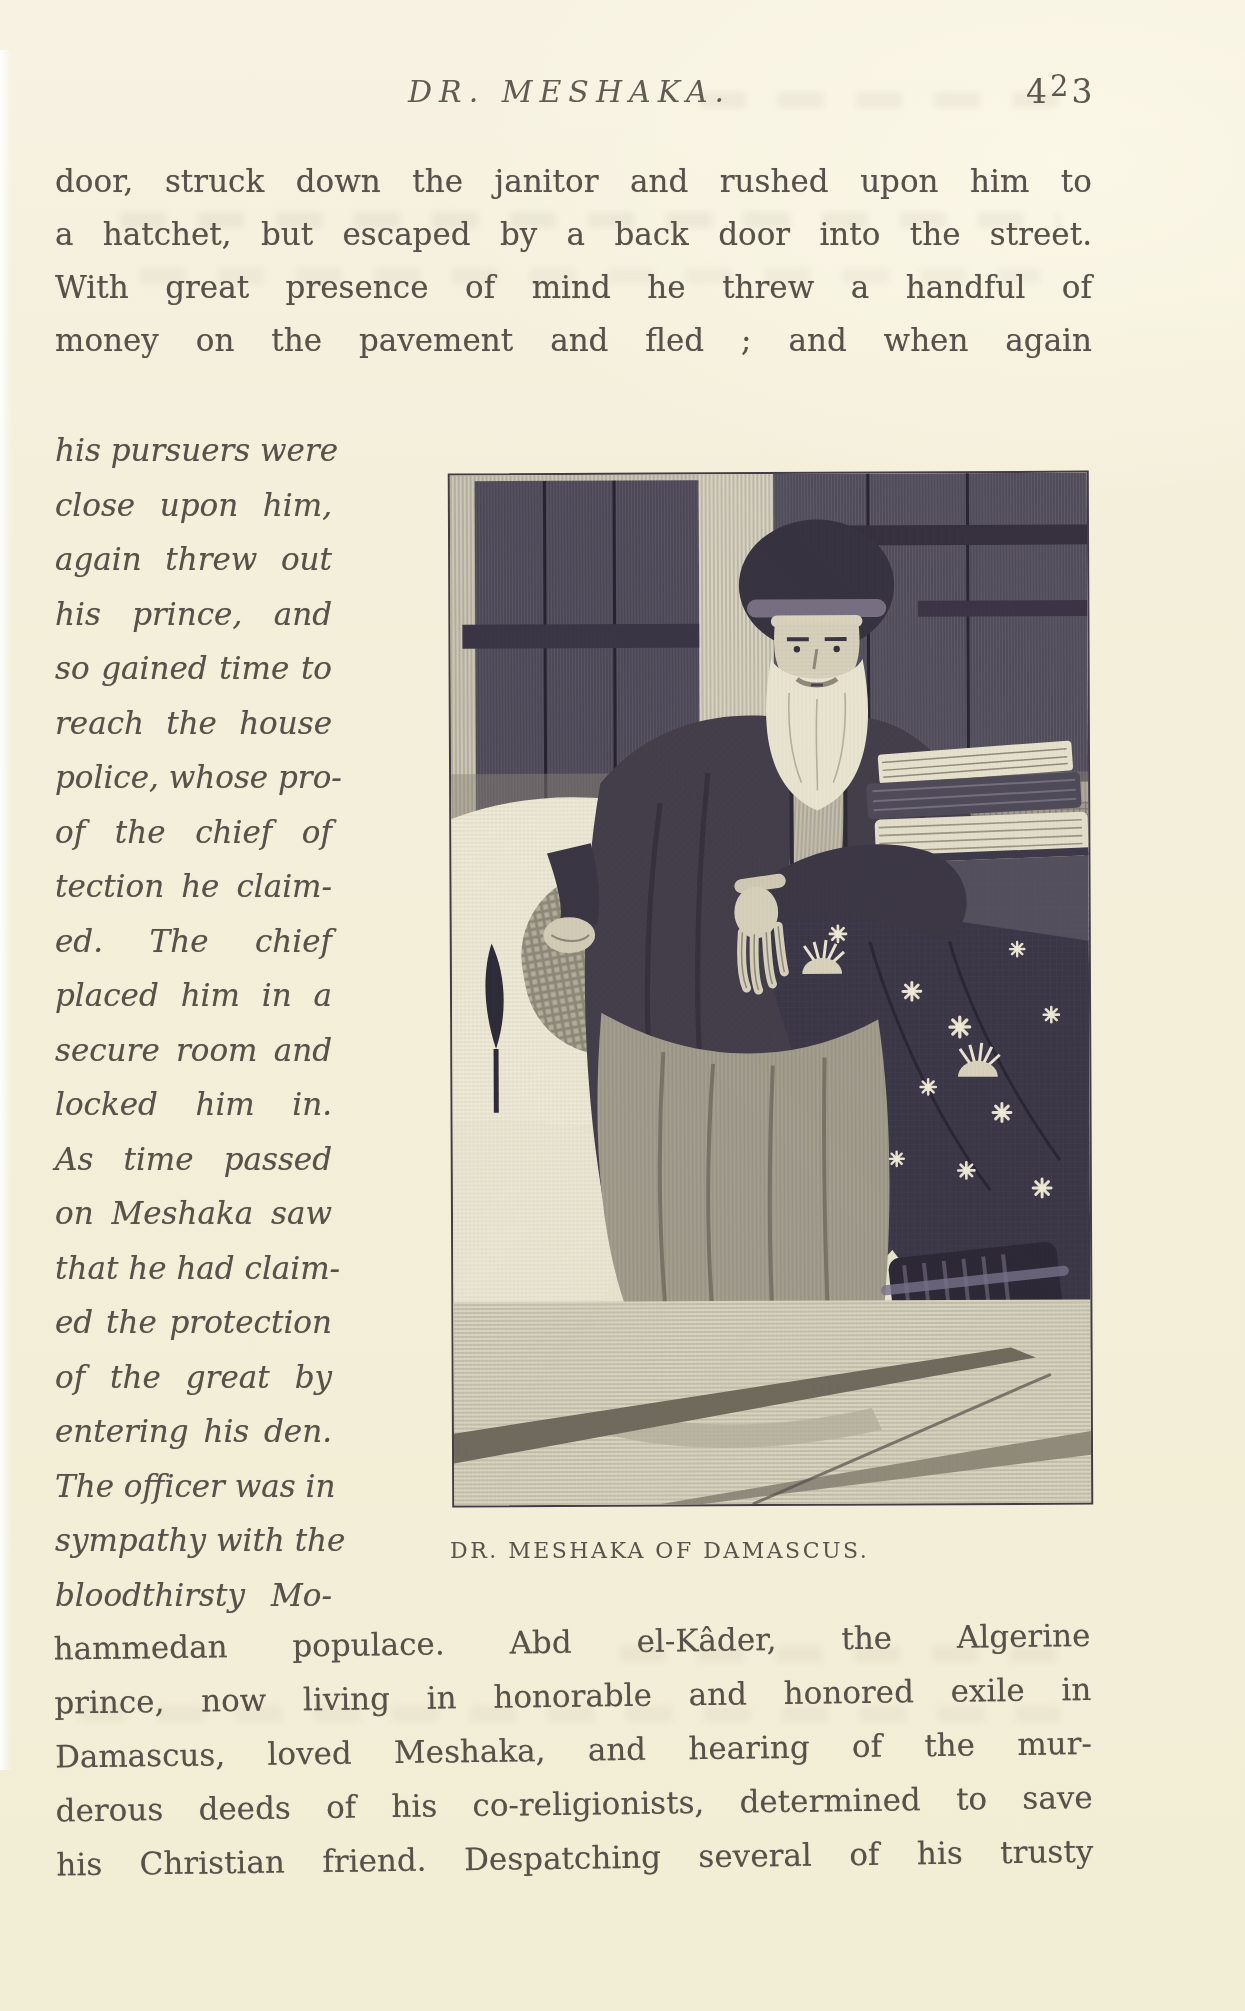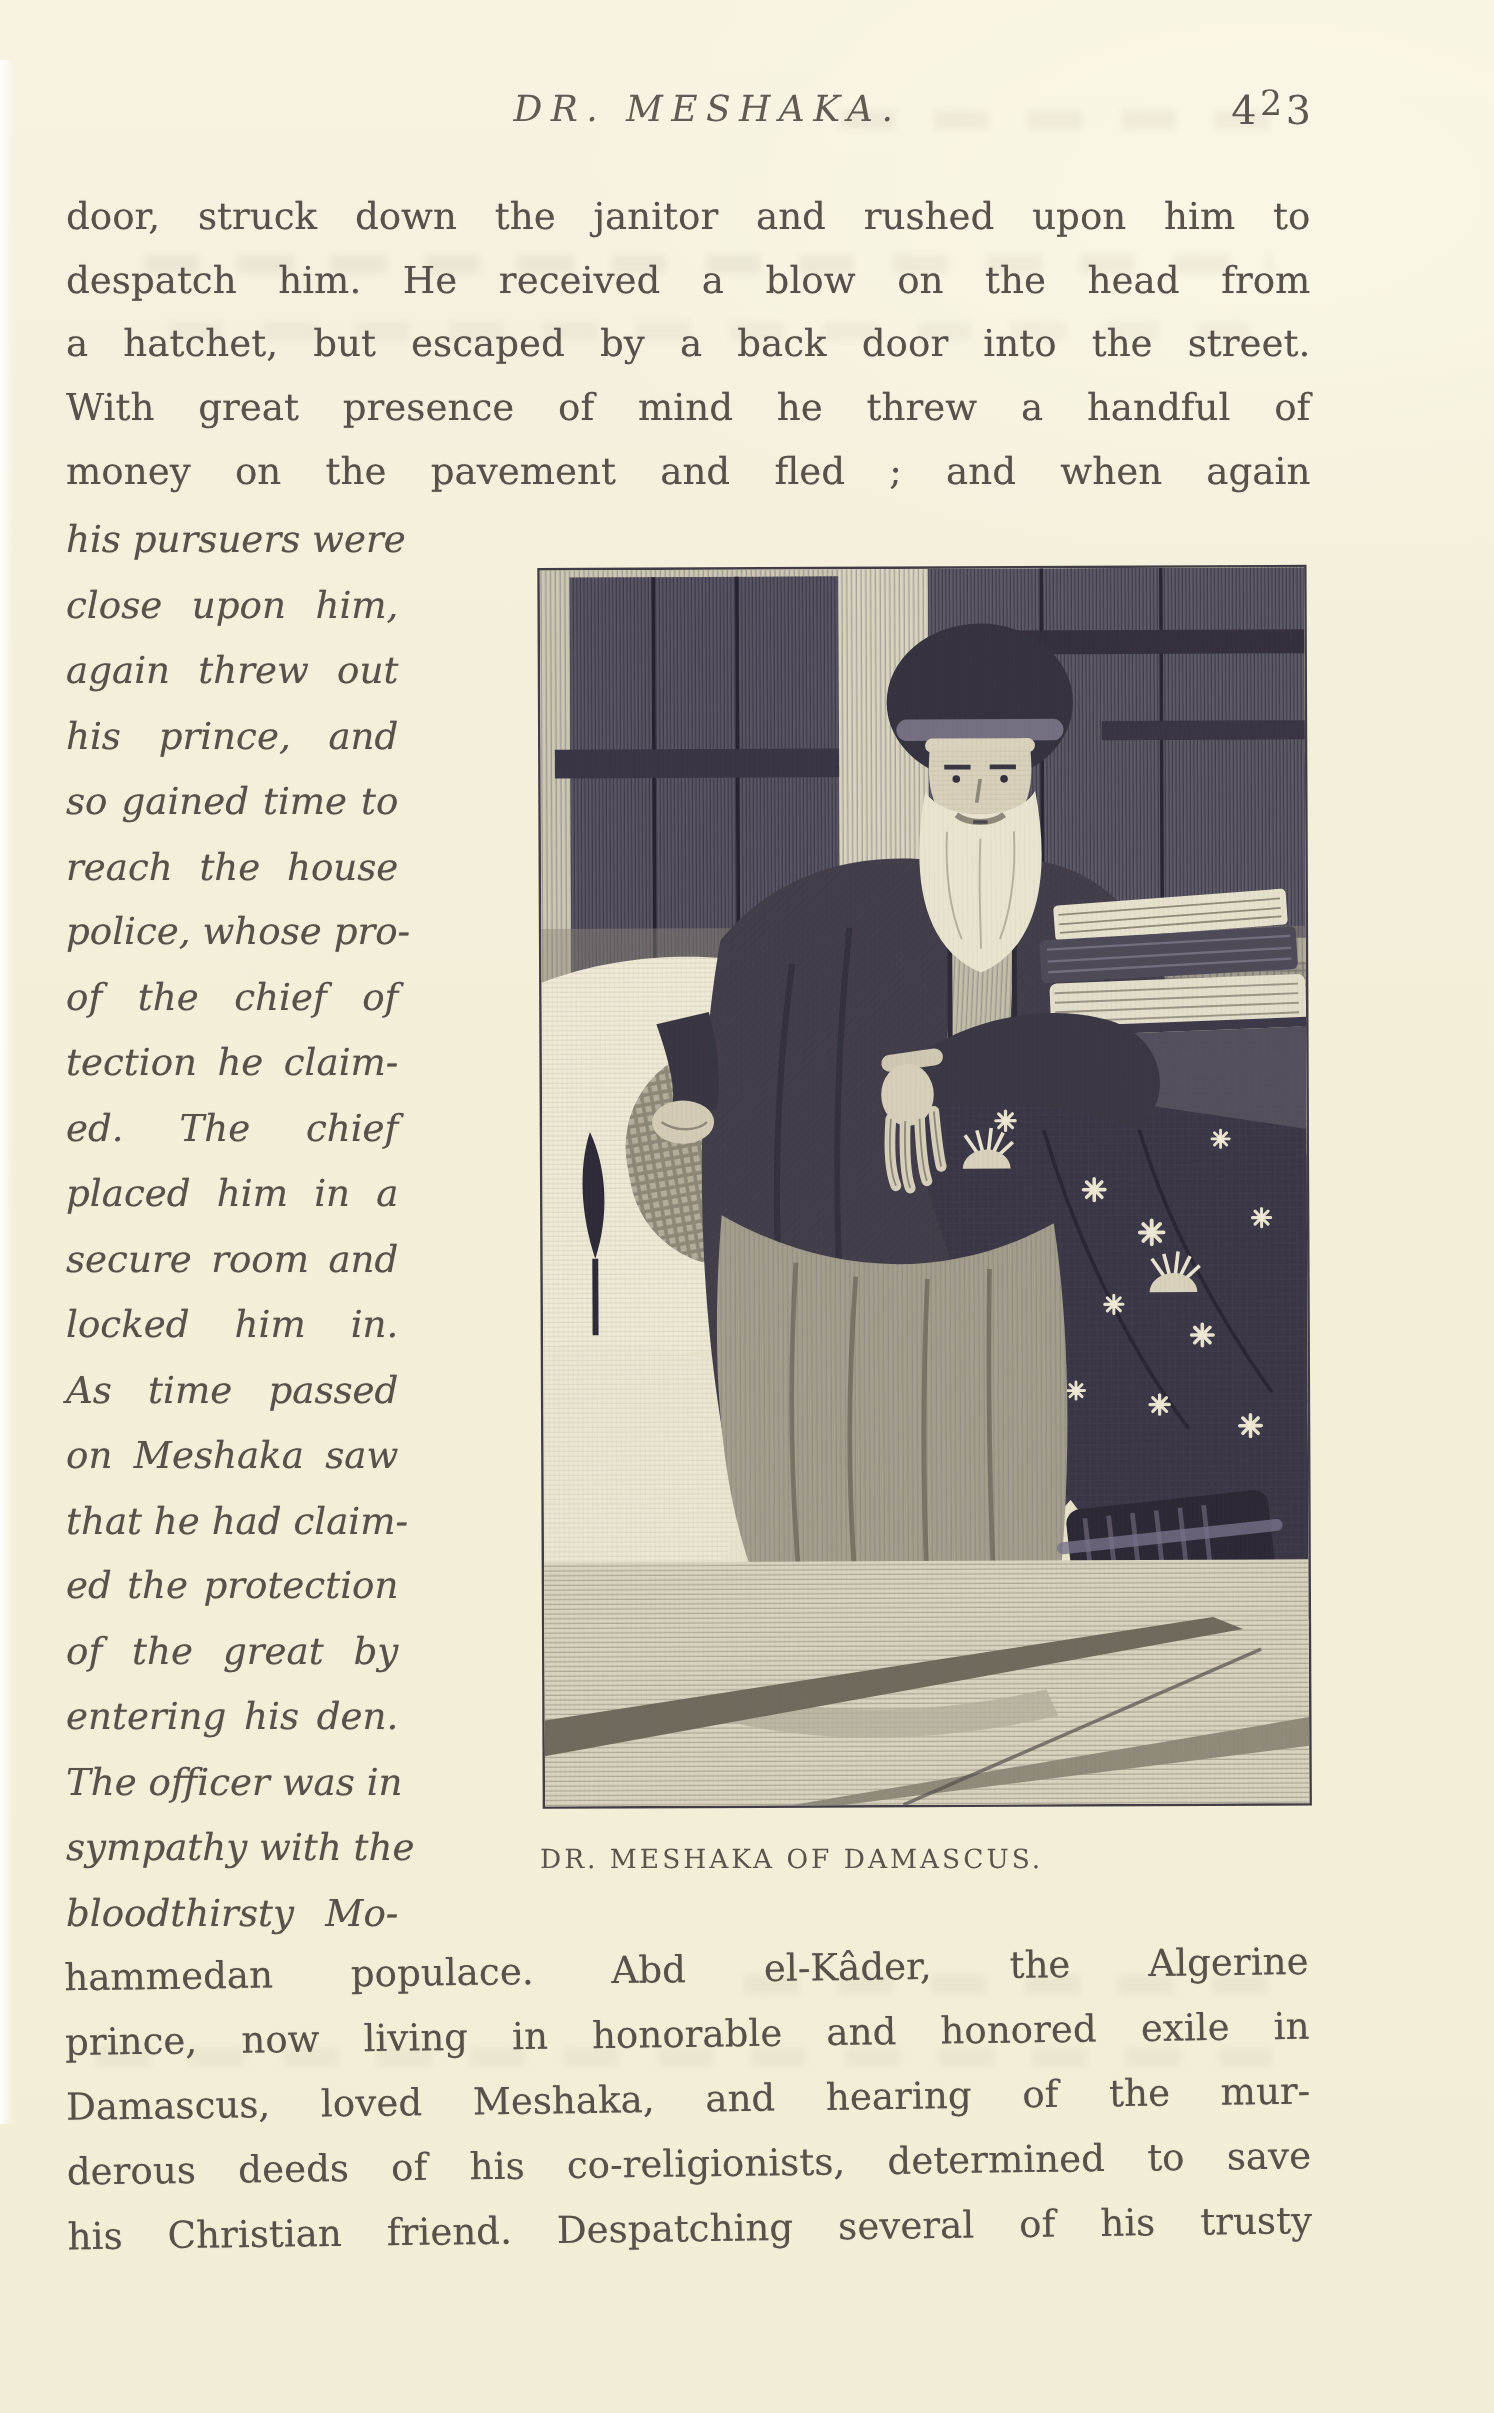--- a/index.html
+++ b/index.html
@@ -22,21 +22,20 @@
   .g1{left:700px; top:92px;  width:380px;}
   .g2{left:120px; top:212px; width:940px;}
   .g3{left:140px; top:268px; width:900px; opacity:.05;}
   .g4{left:620px; top:1646px;width:460px; opacity:.06;}
   .g5{left:80px;  top:1706px;width:980px; opacity:.05;}
 
   .running-title{
     position:absolute; left:408px; top:74px;
     font-style:italic; font-size:30px; letter-spacing:7px; color:#615b52;
     white-space:nowrap;
-    margin-left:20px;
   }
   .page-number{
     position:absolute; left:1026px; top:72px;
     font-size:33px; letter-spacing:3px; color:#5c564e; white-space:nowrap;
   }
   .page-number .mid{position:relative; top:-7px; font-size:29px;}
 
   .para{position:absolute; left:55px; width:1037px;}
   .para .ln{
     display:block; text-align:justify; text-align-last:justify;
@@ -77,21 +76,20 @@
   <div class="ghost g2"></div>
   <div class="ghost g3"></div>
   <div class="ghost g4"></div>
   <div class="ghost g5"></div>
 
   <div class="running-title">DR. MESHAKA.</div>
   <div class="page-number"><span>4</span><span class="mid">2</span><span>3</span></div>
 
   <div class="para para-top">
     <span class="ln">door, struck down the janitor and rushed upon him to</span>
-    <span class="ln">despatch him.  He received a blow on the head from</span>
     <span class="ln">a hatchet, but escaped by a back door into the street.</span>
     <span class="ln">With great presence of mind he threw a handful of</span>
     <span class="ln">money on the pavement and fled ; and when again</span>
   </div>
 
   <div class="left-col">
     <span class="ln">his pursuers were</span>
     <span class="ln">close upon him,</span>
     <span class="ln">again threw out</span>
     <span class="ln">his prince, and</span>

